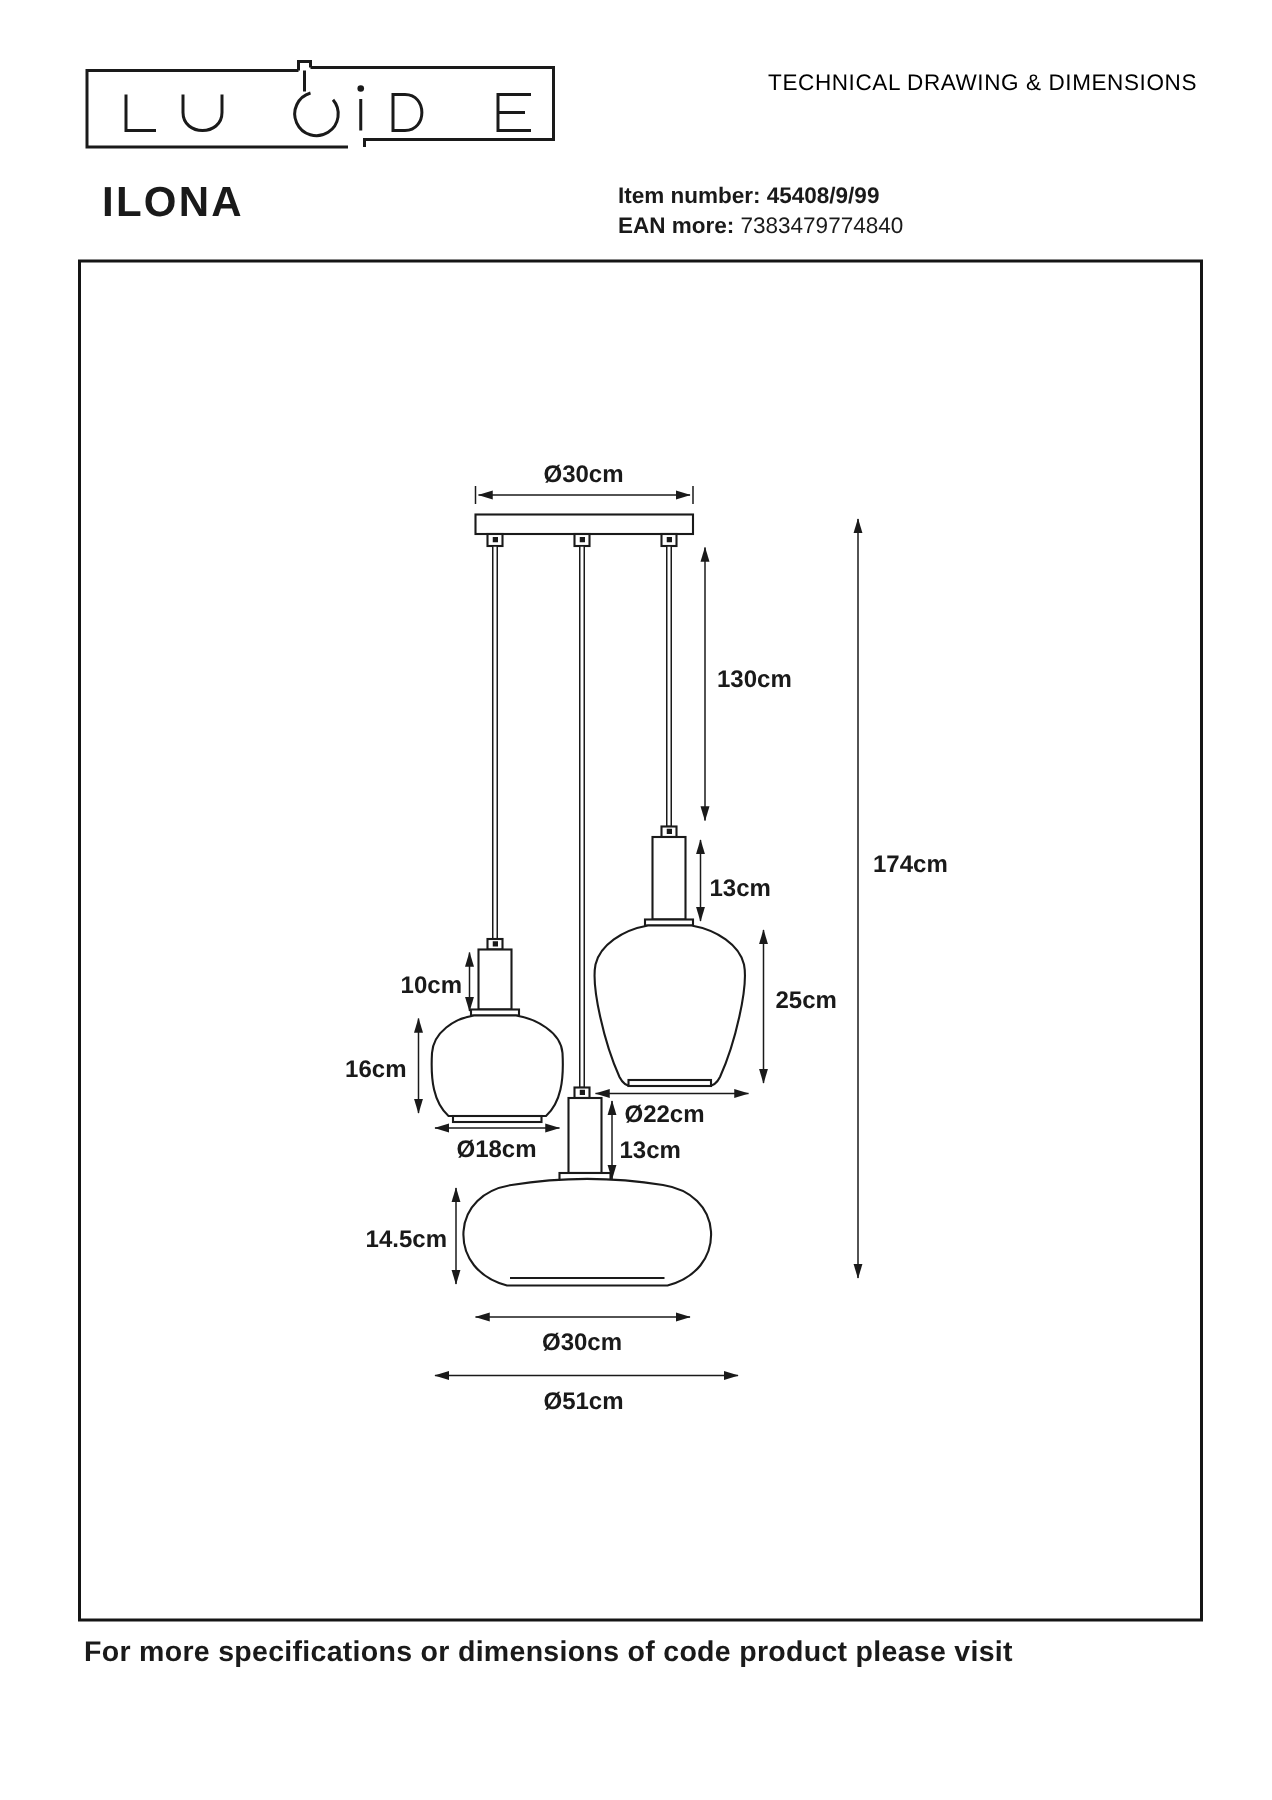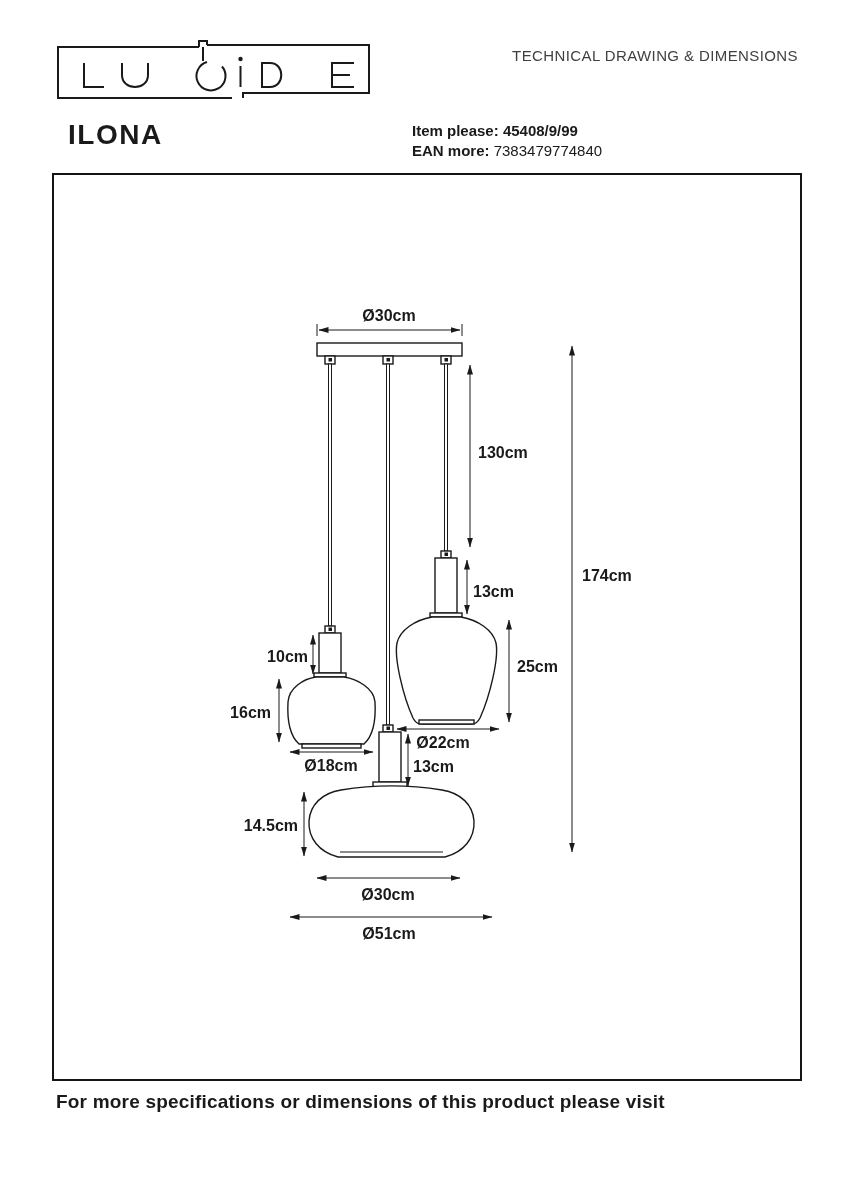--- a/index.html
+++ b/index.html
@@ -1,21 +1,21 @@
 <!DOCTYPE html>
 <html><head>
 <meta charset="utf-8">
 <style>
   html,body{margin:0;padding:0;background:#ffffff;}
   .page{
     position:relative;width:848px;height:1200px;background:#fff;
     font-family:"Liberation Sans", sans-serif;color:#1a1a1a;overflow:hidden;
   }
   .abs{position:absolute;}
-  .doc-title{top:47px;right:50px;font-size:15px;letter-spacing:.4px;color:#404040;}
+  .doc-title{top:47px;right:50px;font-size:15px;letter-spacing:.4px;color:#000000;}
   .product-name{left:68px;top:119px;font-size:28px;font-weight:bold;letter-spacing:1.5px;}
   .meta{left:412px;top:121px;font-size:15px;line-height:20px;}
   .meta .lbl{font-weight:bold;}
   .meta .val-bold{font-weight:bold;}
   .footer-note{left:56px;top:1091px;font-size:19px;font-weight:bold;letter-spacing:.2px;}
   .footer-site{left:56px;top:1117px;font-size:29px;font-weight:bold;letter-spacing:.4px;}
   svg{display:block;}
   .dim-text{font-family:"Liberation Sans",sans-serif;font-size:16px;font-weight:bold;fill:#1a1a1a;}
 </style>
 </head>
@@ -36,21 +36,21 @@
       <path d="M 262,63 H 270 C 285,63 285,87 270,87 H 262 Z"></path>
       <path d="M 354,63 H 332 V 87 H 354 M 332,75 H 350"></path>
     </g>
     <circle cx="240.5" cy="59" r="2.2" fill="#1a1a1a"></circle>
   </svg>
 
   <div class="abs doc-title">TECHNICAL DRAWING &amp; DIMENSIONS</div>
   <div class="abs product-name">ILONA</div>
   <div class="abs meta">
     <div>
-      <span class="lbl">Item please:</span>
+      <span class="lbl">Item number:</span>
       <span class="val-bold">45408/9/99</span>
     </div>
     <div>
       <span class="lbl">EAN more:</span>
       <span>7383479774840</span>
     </div>
   </div>
 
   <svg class="abs" style="left:0;top:0;" width="848" height="1200" viewBox="0 0 848 1200">
     <defs>
@@ -128,15 +128,15 @@
     <text class="dim-text" x="308" y="662" text-anchor="end">10cm</text>
     <text class="dim-text" x="271" y="718" text-anchor="end">16cm</text>
     <text class="dim-text" x="331" y="771" text-anchor="middle">Ø18cm</text>
     <text class="dim-text" x="413" y="772">13cm</text>
     <text class="dim-text" x="443" y="748" text-anchor="middle">Ø22cm</text>
     <text class="dim-text" x="298" y="831" text-anchor="end">14.5cm</text>
     <text class="dim-text" x="388" y="900" text-anchor="middle">Ø30cm</text>
     <text class="dim-text" x="389" y="939" text-anchor="middle">Ø51cm</text>
   </svg>
 
-  <div class="abs footer-note">For more specifications or dimensions of this product please visit</div>
+  <div class="abs footer-note">For more specifications or dimensions of code product please visit</div>
 
 </div>
 
 </body></html>

